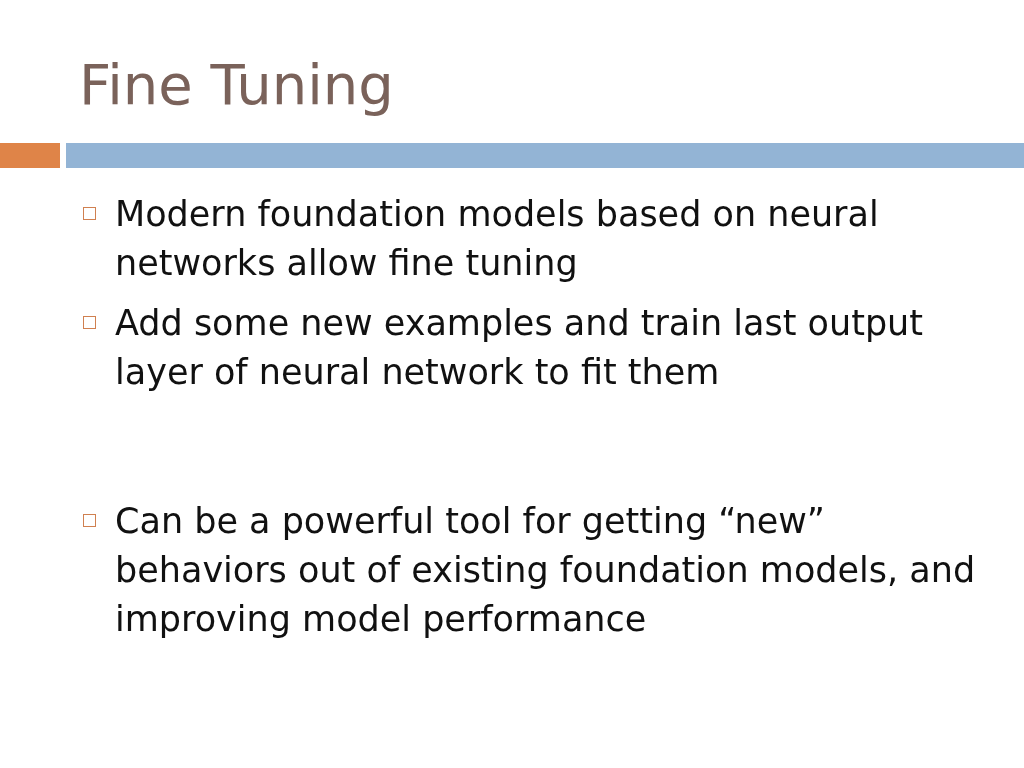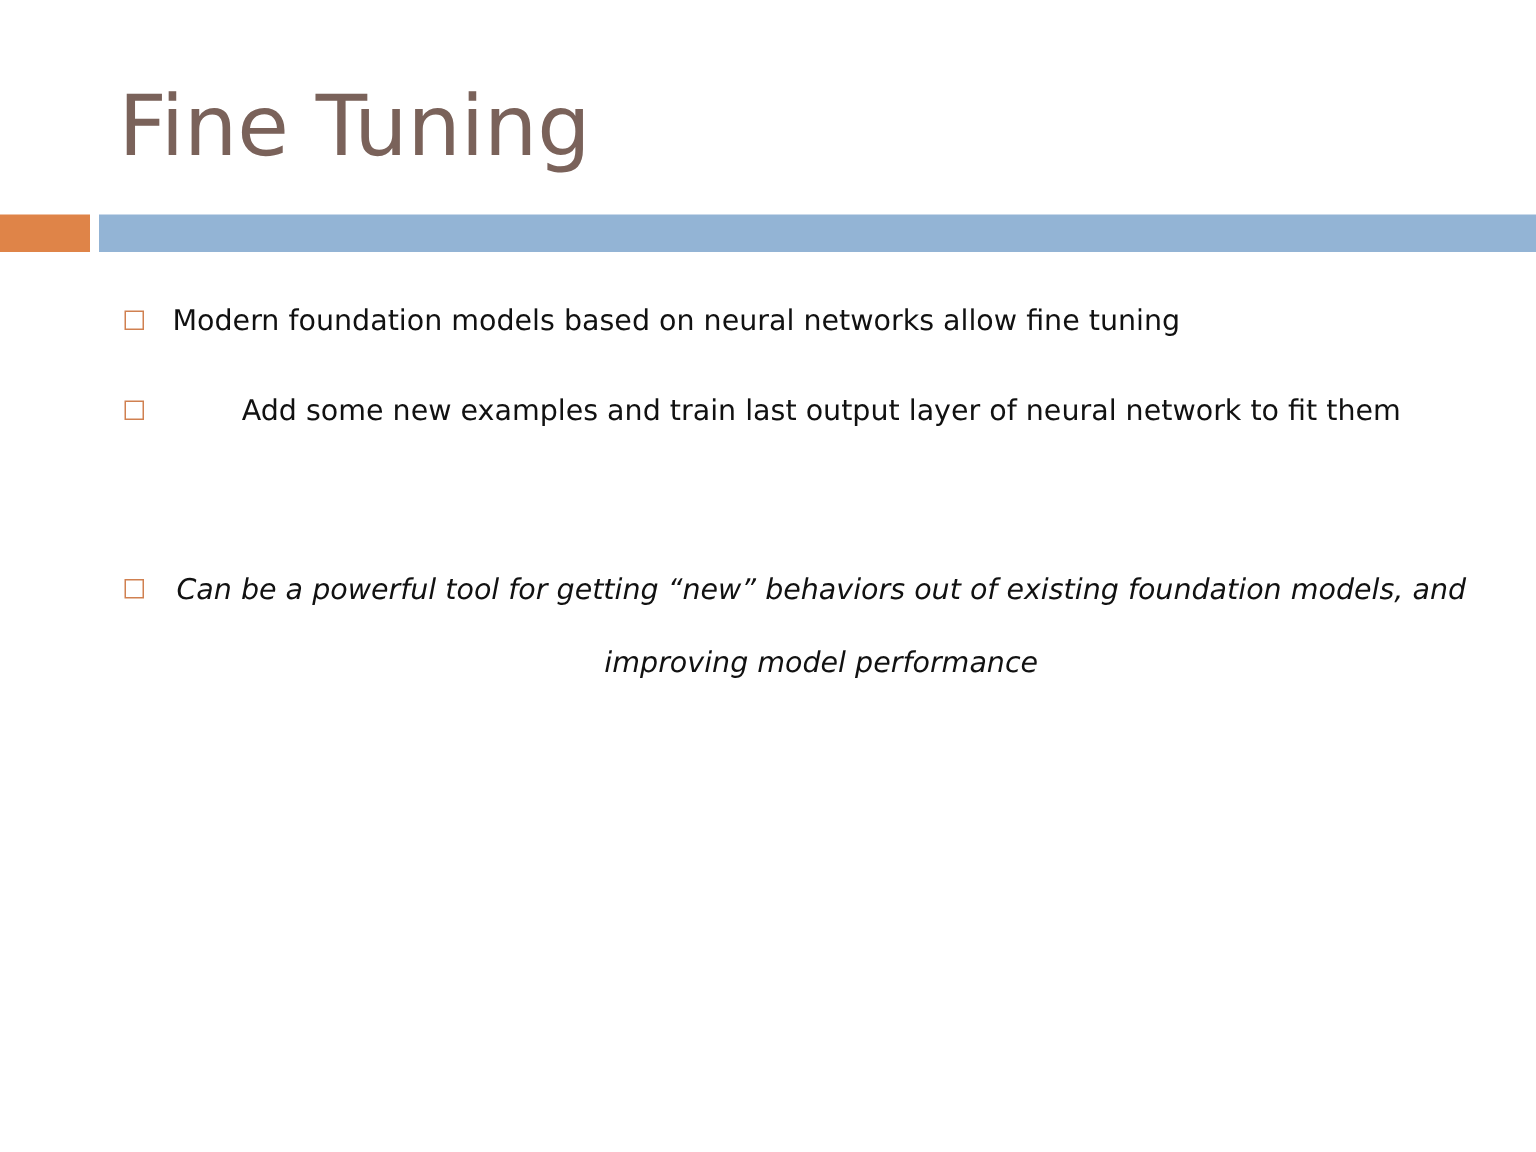--- a/index.html
+++ b/index.html
@@ -2,24 +2,24 @@
 <html><head>
 <meta charset="utf-8">
 <style>
   html, body { margin:0; padding:0; }
   body { width:1024px; height:768px; background:#ffffff; position:relative; overflow:hidden;
          font-family:"DejaVu Sans", sans-serif; }
   .title { position:absolute; left:79px; top:52px; font-size:56px; color:#7a625a; letter-spacing:0px; }
   .bar-orange { position:absolute; left:0; top:143px; width:60px; height:25px; background:#df8448; }
   .bar-blue { position:absolute; left:66px; top:143px; right:0; height:25px; background:#93b4d5; }
   .bullets { position:absolute; left:80px; top:190px; width:900px; }
-  .item { position:relative; padding-left:35px; font-size:19px; line-height:49px; color:#111; }
+  .item { position:relative; padding-left:35px; font-size:35px; line-height:49px; color:#111; }
   .item.gap { margin-top:70px; }
-  .item + .item { margin-top:11px;text-align:center; }
-  .item.gap { margin-top:70px;font-style:italic; }
+  .item + .item { margin-top:11px; }
+  .item.gap { margin-top:100px; }
   .sq { position:absolute; left:3px; top:17px; width:13px; height:13px; border:1.5px solid #d08050; box-sizing:border-box; }
 </style>
 </head>
 <body>
 
 <div class="title">Fine Tuning</div>
 <div class="bar-orange"></div>
 <div class="bar-blue"></div>
 
 <div class="bullets">

